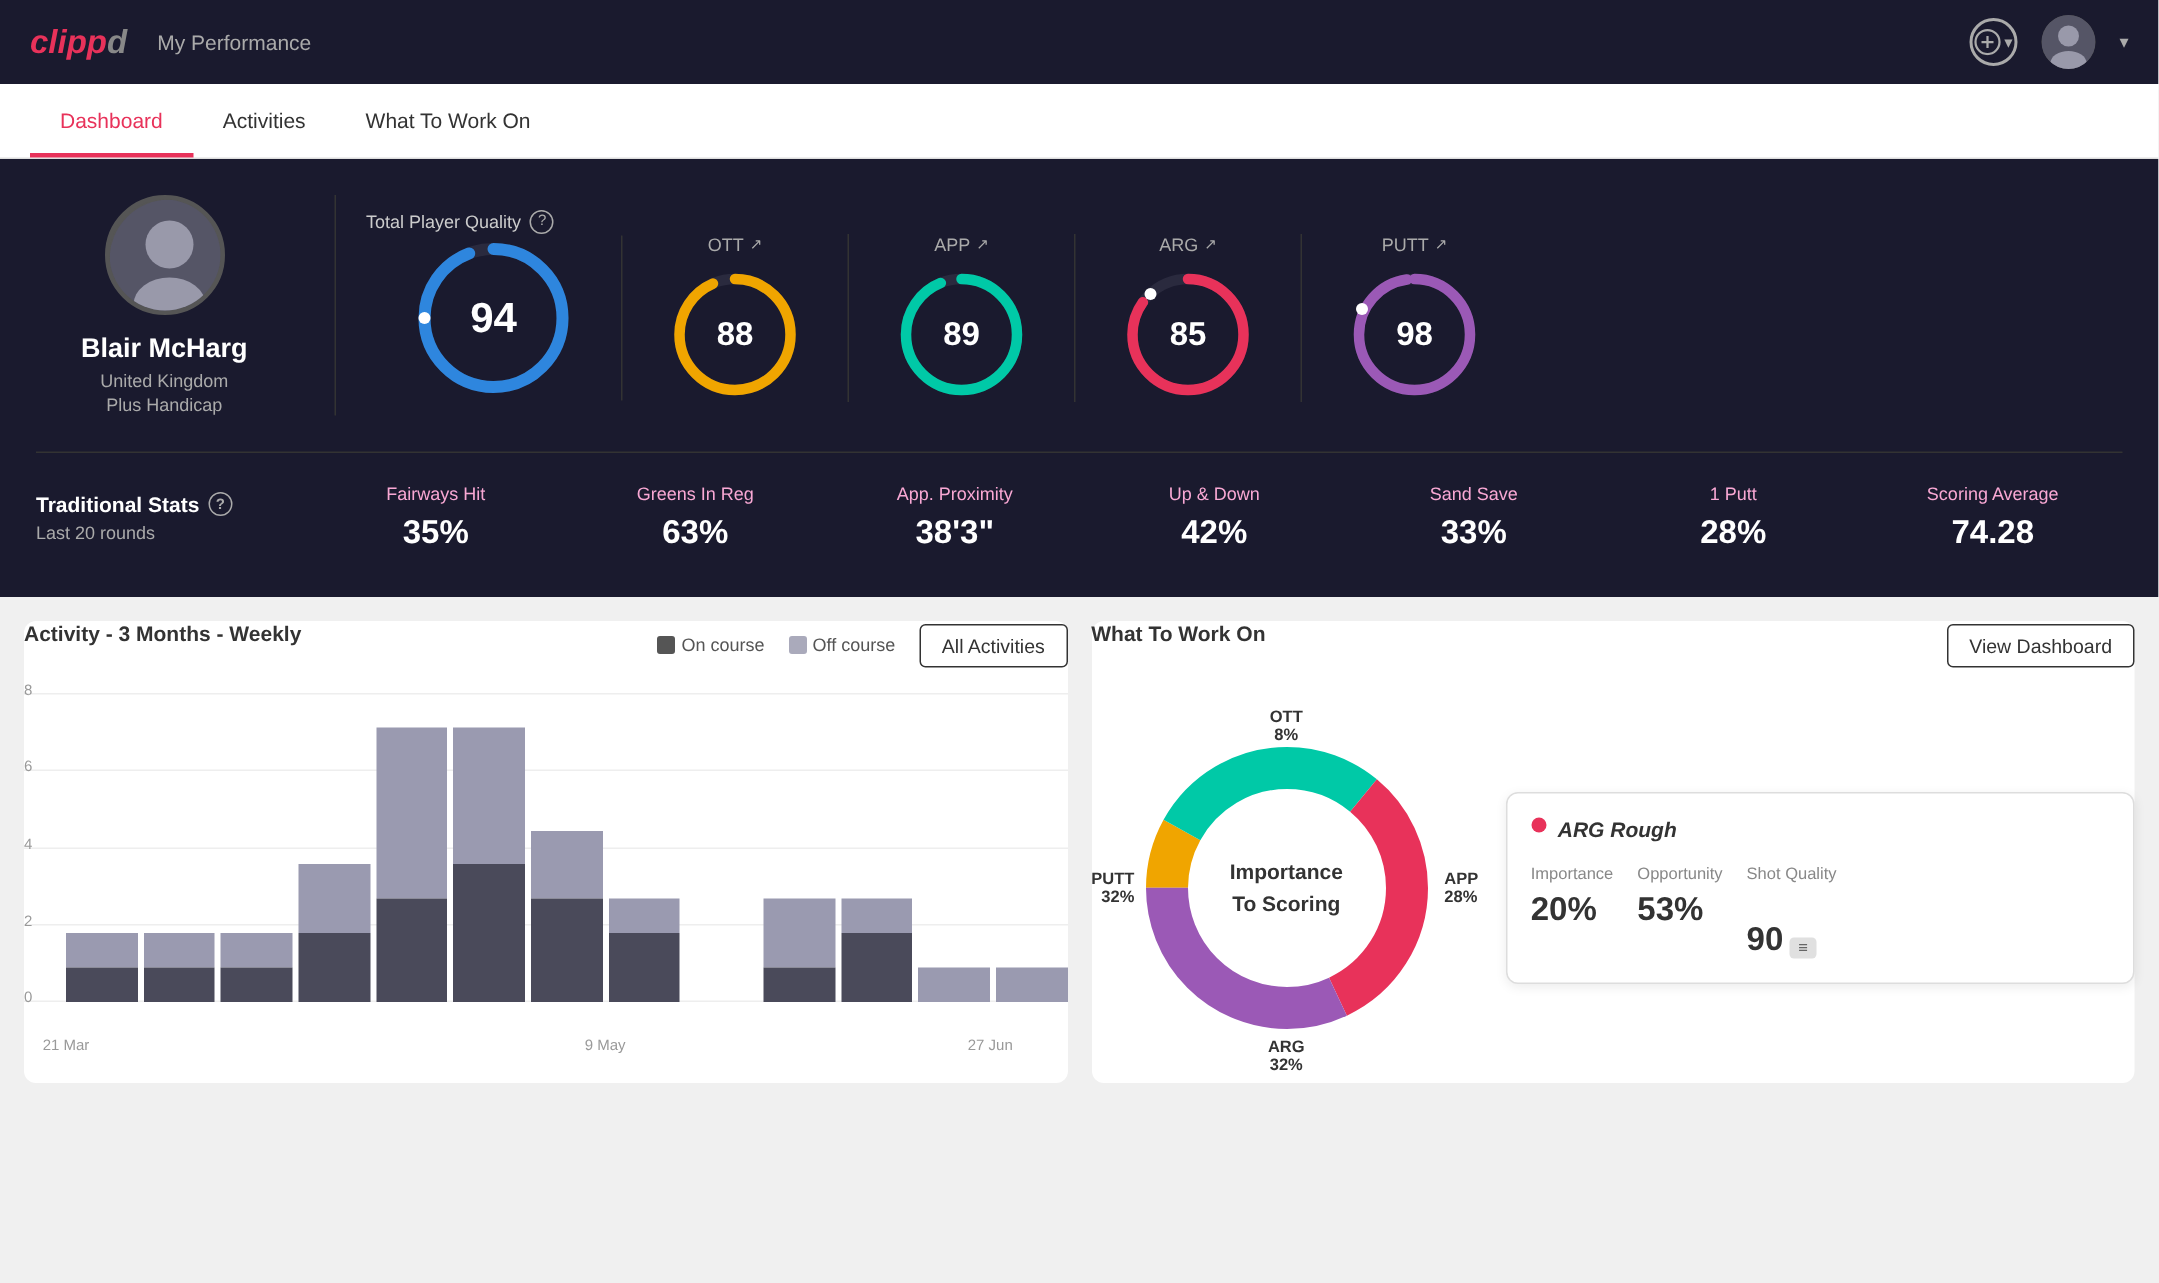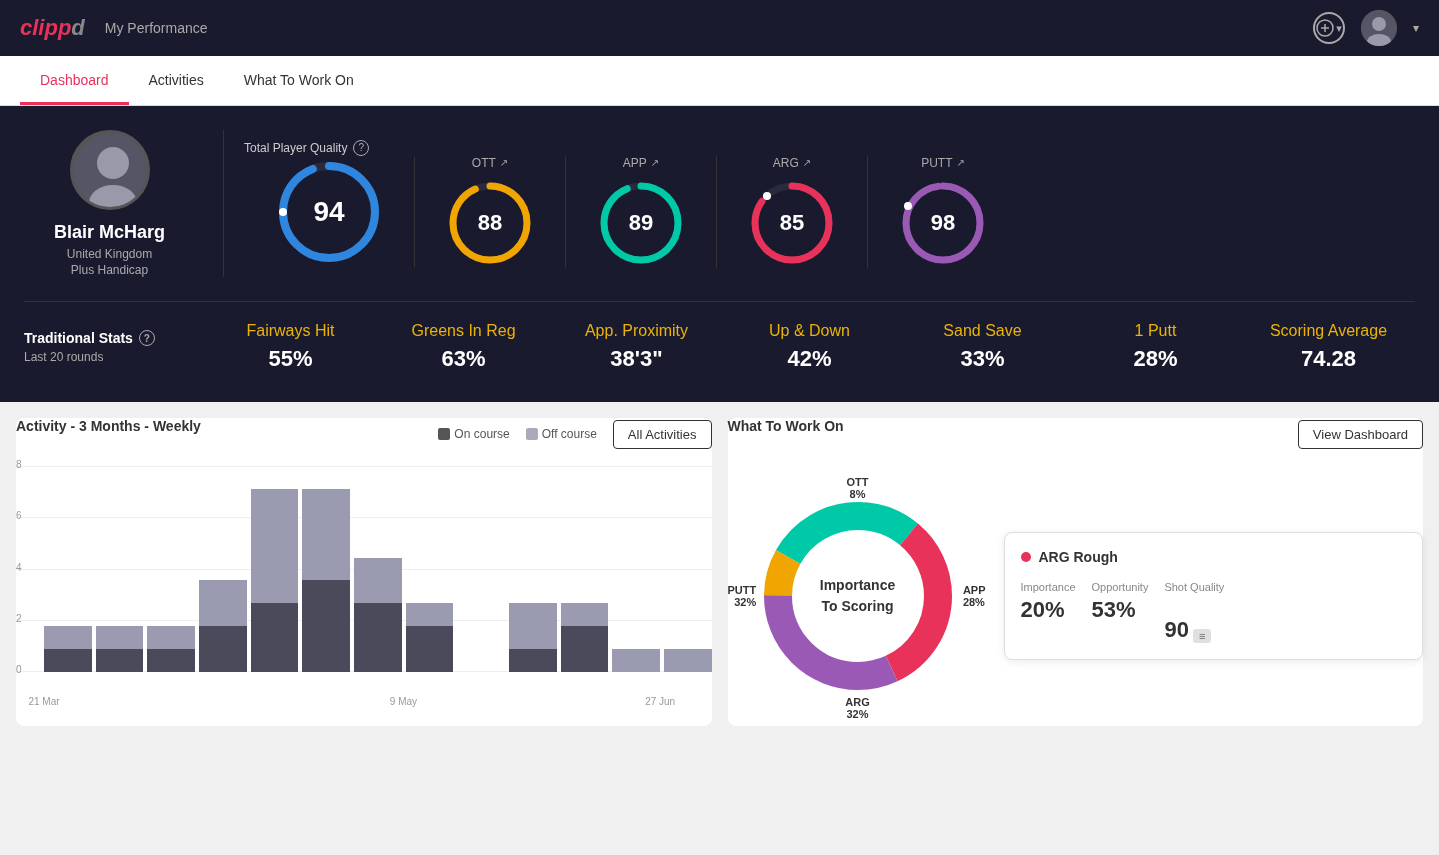--- a/index.html
+++ b/index.html
@@ -163,21 +163,21 @@
       border-top: 1px solid #333;
       padding-top: 20px;
     }
     .trad-label-section { min-width: 180px; }
     .trad-title { font-size: 14px; font-weight: 600; display: flex; align-items: center; gap: 6px; }
     .trad-subtitle { font-size: 12px; color: #aaa; margin-top: 4px; }
     .stat-item {
       flex: 1;
       text-align: center;
     }
-    .stat-label { font-size: 16px; color: #eab308; margin-bottom: 6px; }
+    .stat-label { font-size: 12px; color: #f9a8d4; margin-bottom: 6px; }
     .stat-value { font-size: 22px; font-weight: 600; }
 
     
     .panels {
       display: flex;
       gap: 16px;
       padding: 16px;
       background: #f0f0f0;
     }
     .panel {
@@ -228,26 +228,26 @@
     .info-card {
       background: #fff;
       border: 1px solid #ddd;
       border-radius: 8px;
       padding: 16px;
       flex: 1;
       box-shadow: 0 2px 8px rgba(0,0,0,0.08);
     }
     .info-card-title {
       display: flex;
-      align-items: center;
       gap: 8px;
       font-size: 14px;
       font-weight: 600;
       color: #333;
       margin-bottom: 16px;
+      font-style: italic;
     }
     .red-dot { width: 10px; height: 10px; background: #e8325a; border-radius: 50%; }
     .info-metrics { display: flex; gap: 16px; }
     .metric-item { }
     .metric-label { font-size: 11px; color: #888; margin-bottom: 4px; }
     .metric-value { font-size: 22px; font-weight: 700; color: #333; }
     .metric-tag {
       display: inline-block;
       background: #e0e0e0;
       border-radius: 3px;
@@ -407,21 +407,21 @@
   <div class="stats-row">
     <div class="trad-label-section">
       <div class="trad-title">
         <span>Traditional Stats</span>
         <span class="question-icon">?</span>
       </div>
       <div class="trad-subtitle">Last 20 rounds</div>
     </div>
     <div class="stat-item">
       <div class="stat-label">Fairways Hit</div>
-      <div class="stat-value">55%</div>
+      <div class="stat-value">35%</div>
     </div>
     <div class="stat-item">
       <div class="stat-label">Greens In Reg</div>
       <div class="stat-value">63%</div>
     </div>
     <div class="stat-item">
       <div class="stat-label">App. Proximity</div>
       <div class="stat-value">38'3"</div>
     </div>
     <div class="stat-item">

